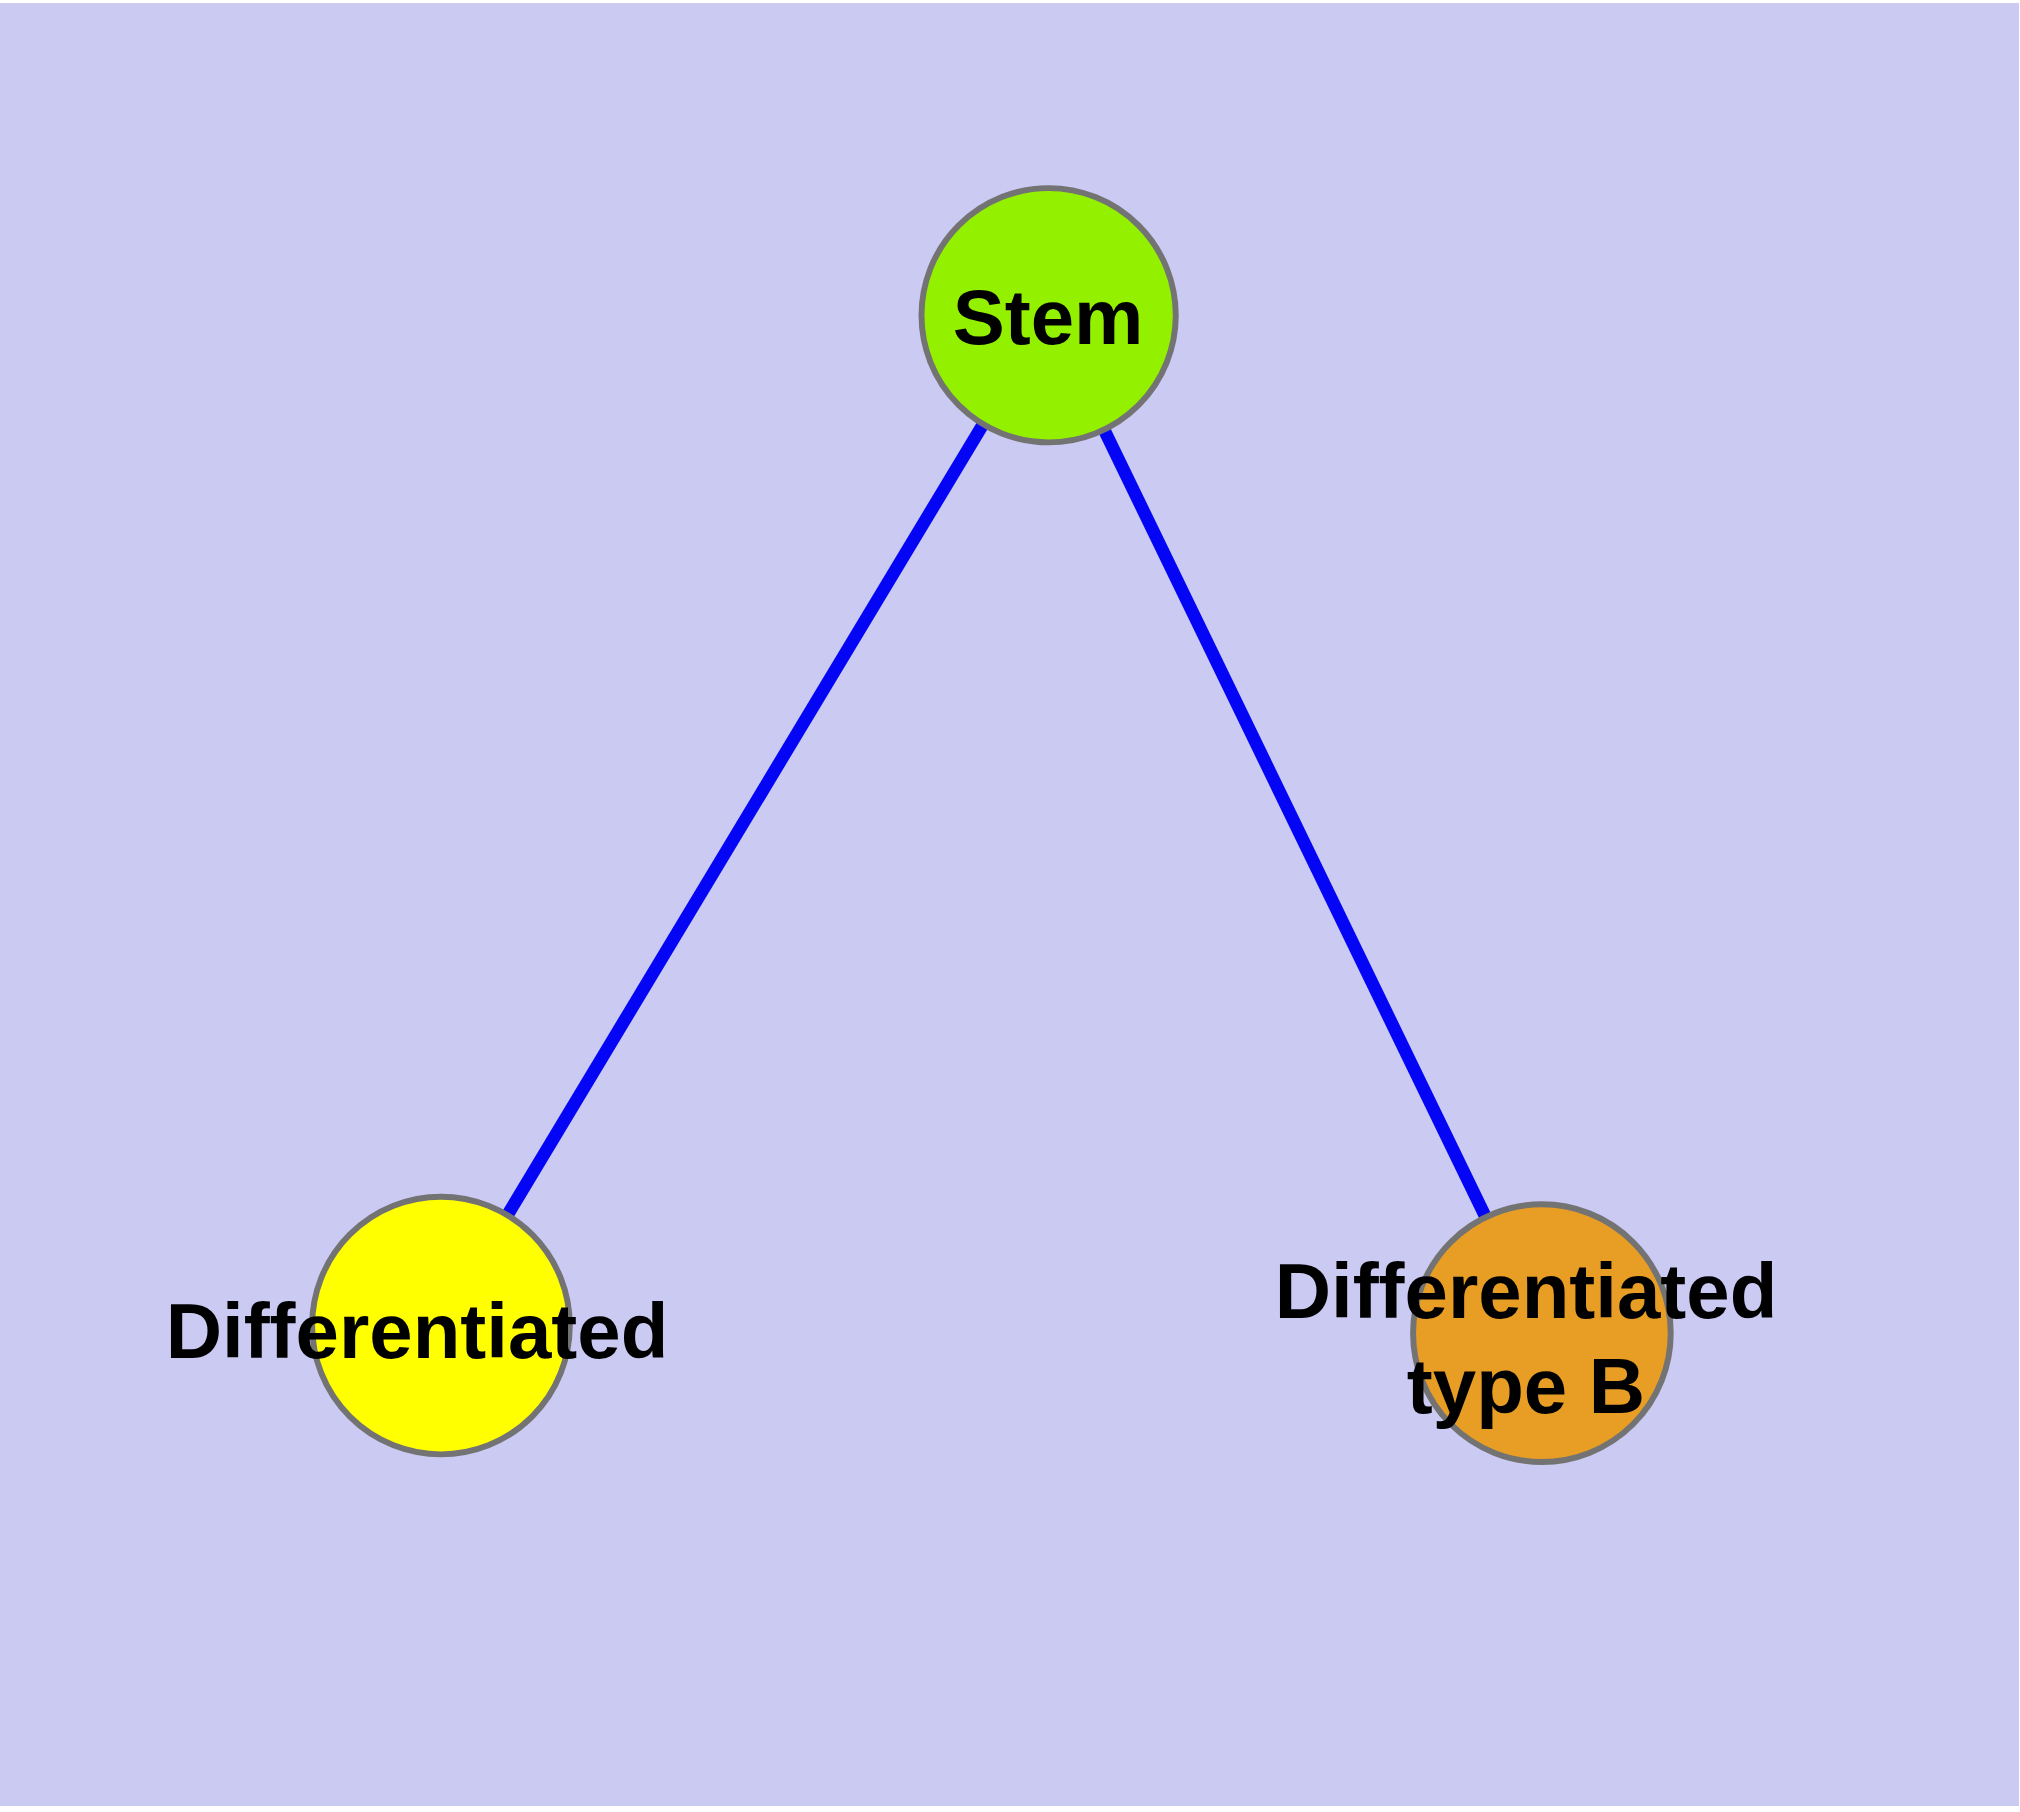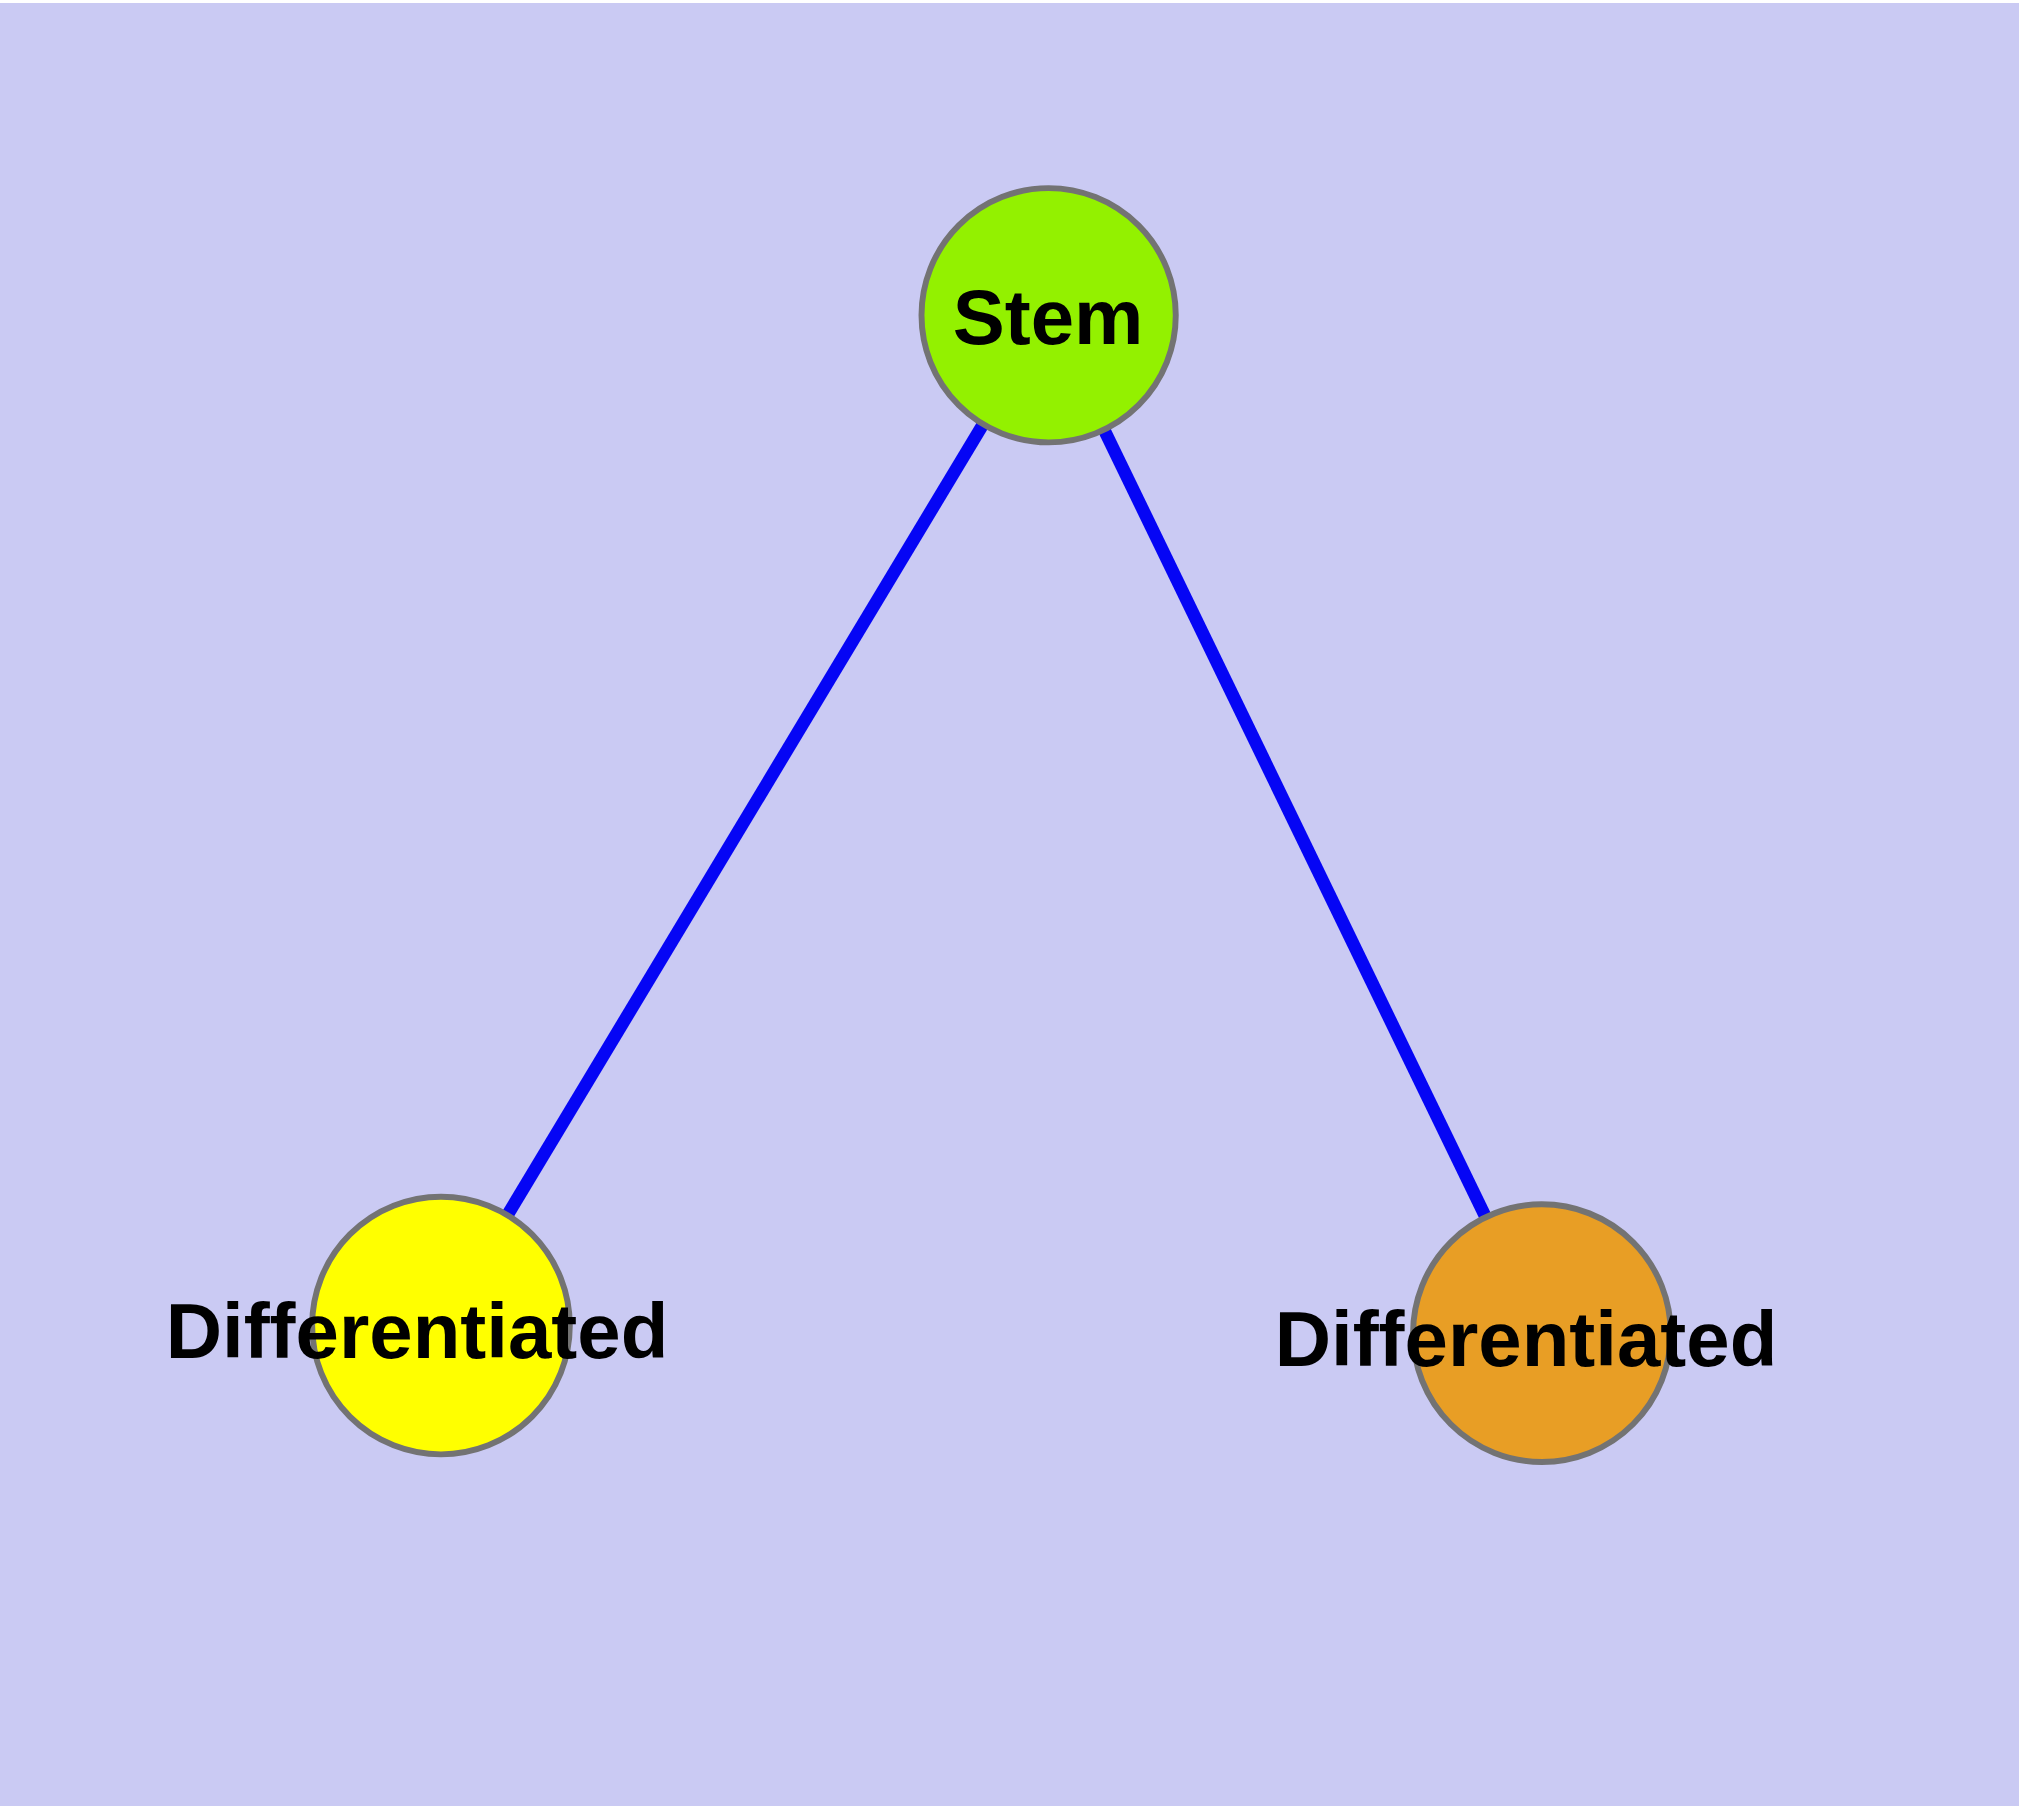--- a/index.html
+++ b/index.html
@@ -67,16 +67,17 @@
   <div class="node-label" id="label-stem">
     <span class="line">Stem</span>
   </div>
 
   <div class="node-label" id="label-type-a">
     <span class="line">Differentiated</span>
   </div>
 
   <div class="node-label" id="label-type-b">
     <span class="line">Differentiated</span>
+    <span class="line">type B</span>
   </div>
 
 </div>
 
 
 </body></html>

